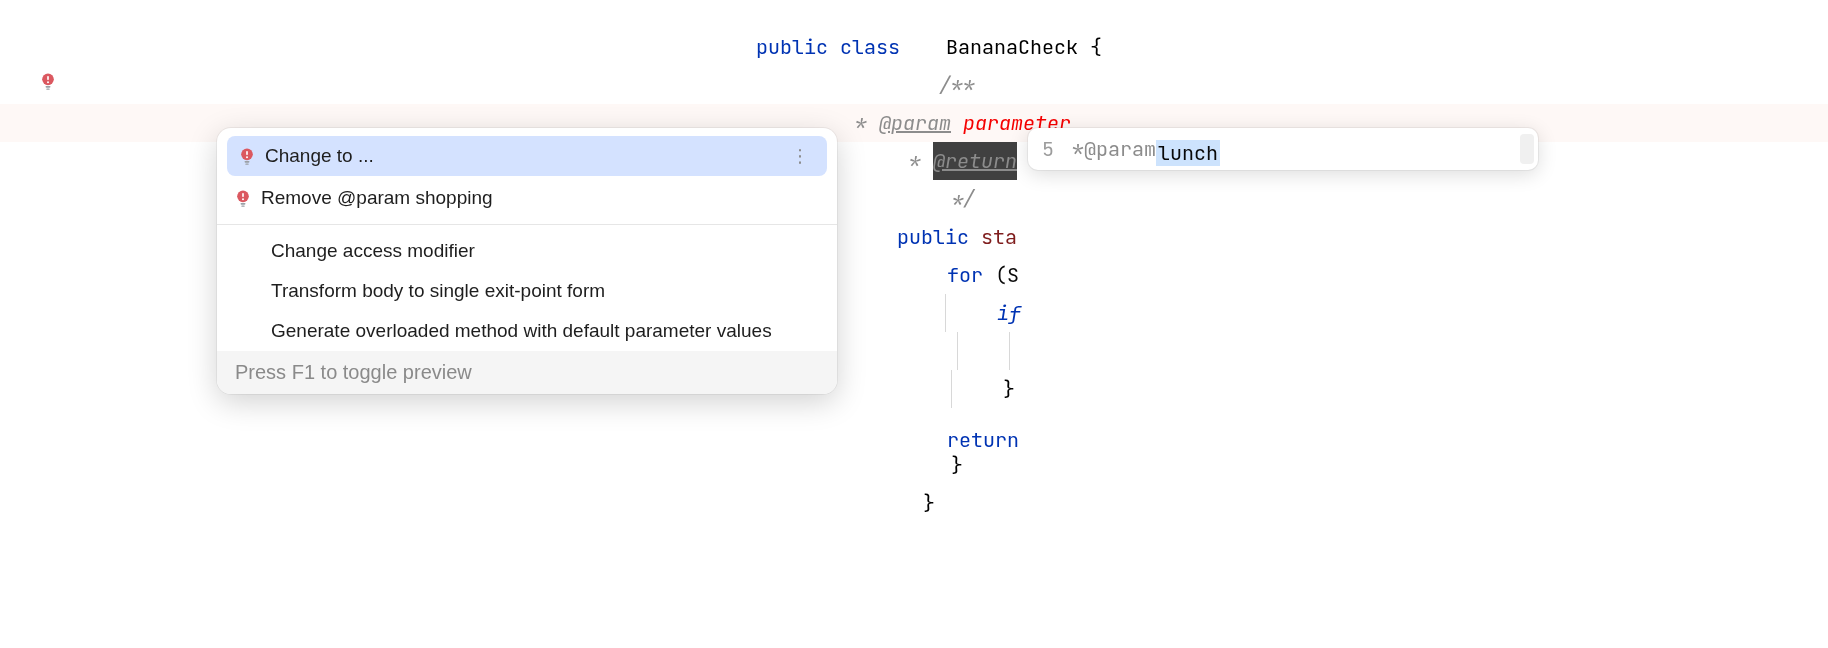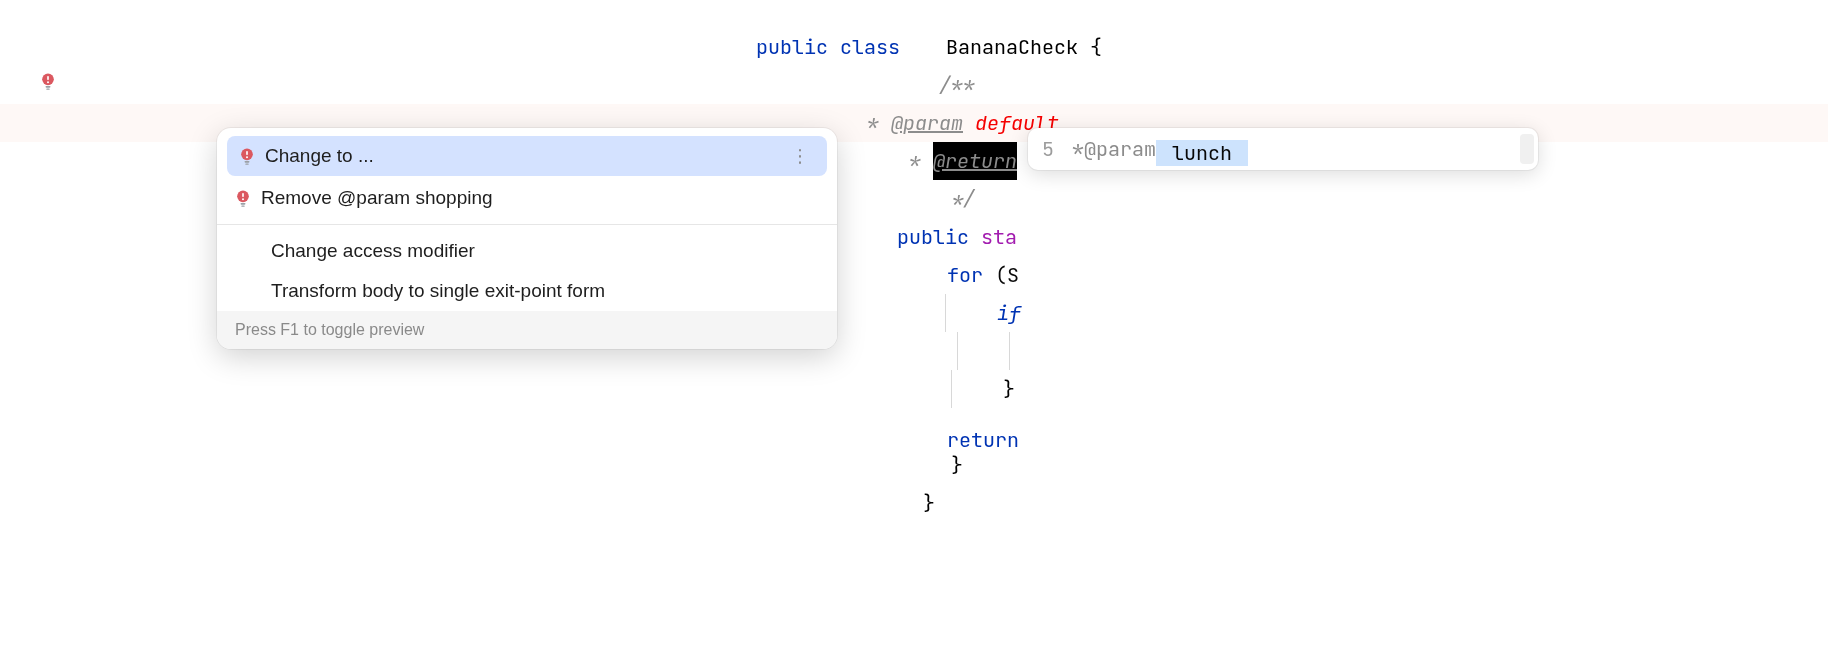--- a/index.html
+++ b/index.html
@@ -37,29 +37,29 @@
       position: absolute;
       left: -30px;
       right: -2000px;
       top: 0;
       bottom: 0;
       background: #fef8f6;
       z-index: -1;
     }
     .kw-public { color: #0033b3; }
     .kw-class { color: #0033b3; }
-    .kw-static { color: #a21caf; }
+    .kw-static { color: #7f1d1d; }
     .kw-for { color: #0033b3; }
     .kw-if { color: #0033b3; font-style: italic; }
     .kw-return { color: #0033b3; margin-top: 25px; }
     .classname { color: #000000; margin-left: 34px; }
     .brace { color: #000000; }
     .comment { color: #8c8c8c; font-style: italic; }
     .doctag { color: #8c8c8c; font-style: italic; text-decoration: underline; }
-    .doctag-hl { color: #8c8c8c; font-style: italic; text-decoration: underline; background: #000000; }
+    .doctag-hl { color: #8c8c8c; font-style: italic; text-decoration: underline; background: #404040; }
     .param-err { color: #f50000; font-style: italic; }
     .text { color: #080808; }
     .bulb-svg {
       width: 20px;
       height: 20px;
     }
     
     .gutter-bulb {
       position: absolute;
       left: 38px;
@@ -121,21 +121,21 @@
       background: #e6e6e6;
       margin: 6px 0;
     }
     .popup-item.plain {
       padding-left: 54px;
     }
     .popup-footer {
       background: #f5f5f5;
       padding: 10px 18px;
       color: #8a8a8a;
-      font-size: 16px;
+      font-size: 20px;
     }
 
     .preview-popup {
       position: absolute;
       left: 1028px;
       top: 128px;
       width: 510px;
       height: 42px;
       background: #ffffff;
       border-radius: 10px;
@@ -150,21 +150,21 @@
     }
     .preview-popup .ln {
       color: #9c9c9c;
       margin-right: 18px;
     }
     .preview-popup .star { color: #8c8c8c; }
     .preview-popup .tag { color: #8c8c8c; }
     .preview-popup .hl {
       background: #cde3fd;
       color: #080808;
-      padding: 0 16px;
+      padding: 0 2px;
       margin-top: 8px;
     }
     .preview-scrollbar {
       position: absolute;
       right: 4px;
       top: 6px;
       bottom: 6px;
       width: 14px;
       background: #f0f0f0;
       border-radius: 4px;
@@ -187,21 +187,21 @@
     <svg class="bulb-svg" viewBox="0 0 24 24">
       <circle cx="12" cy="10" r="7" fill="#db5860"></circle>
       <rect x="11" y="6" width="2" height="5" fill="#fff" rx="1"></rect>
       <circle cx="12" cy="13.5" r="1.2" fill="#fff"></circle>
       <rect x="9" y="18" width="6" height="2" fill="#9aa0a6" rx="1"></rect>
       <rect x="10" y="21" width="4" height="1.5" fill="#9aa0a6" rx="0.7"></rect>
     </svg>
   </div>
 
   <div class="line highlight-red">
-    <span style="width:56px;display:inline-block;"></span><span class="comment"> * </span><span class="doctag">@param</span><span class="comment"> </span><span class="param-err">default</span>
+    <span style="width:56px;display:inline-block;"></span><span class="comment"> * </span><span class="doctag">@param</span><span class="comment"> </span><span class="param-err">parameter</span>
   </div>
 
   <div class="line">
     <span style="width:56px;display:inline-block;"></span><span class="comment"> * </span><span class="doctag-hl">@return</span>
   </div>
 
   <div class="line">
     <span style="width:56px;display:inline-block;"></span><span class="comment"> */</span>
   </div>
 
@@ -265,20 +265,23 @@
     </span>
     <span class="label">Remove @param shopping</span>
   </div>
   <div class="popup-sep"></div>
   <div class="popup-item plain">
     <span class="label">Change access modifier</span>
   </div>
   <div class="popup-item plain">
     <span class="label">Transform body to single exit-point form</span>
   </div>
+  <div class="popup-item plain">
+    <span class="label">Generate overloaded method with default parameter values</span>
+  </div>
   <div class="popup-footer">Press F1 to toggle preview</div>
 </div>
 
 <div class="preview-popup">
   <span class="ln">5</span>
   <span class="star"> * </span>
   <span class="tag">@param</span>
   <span> </span>
   <span class="hl">lunch</span>
   <div class="preview-scrollbar"></div>

